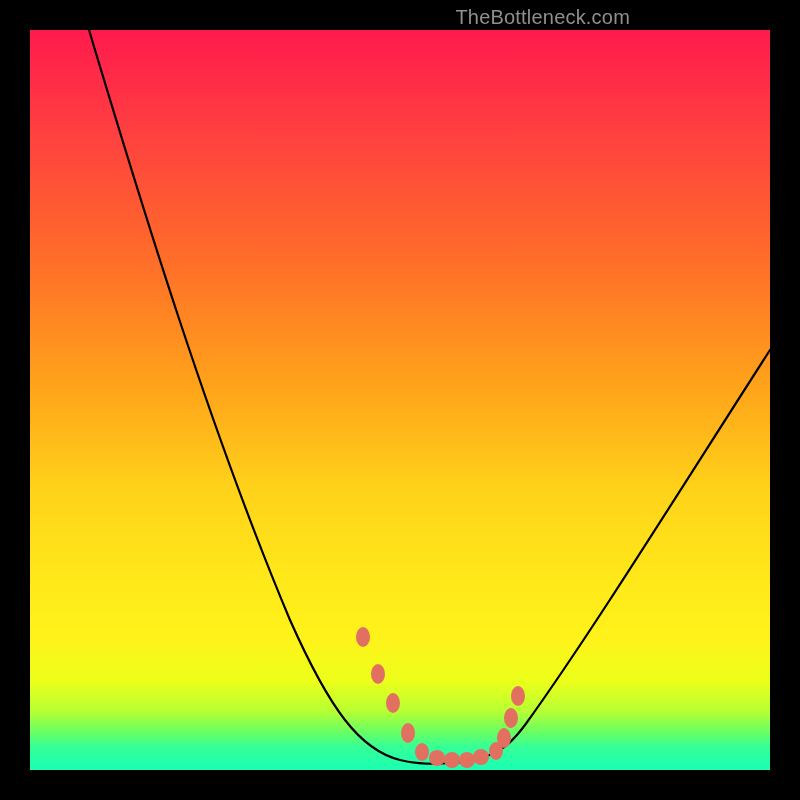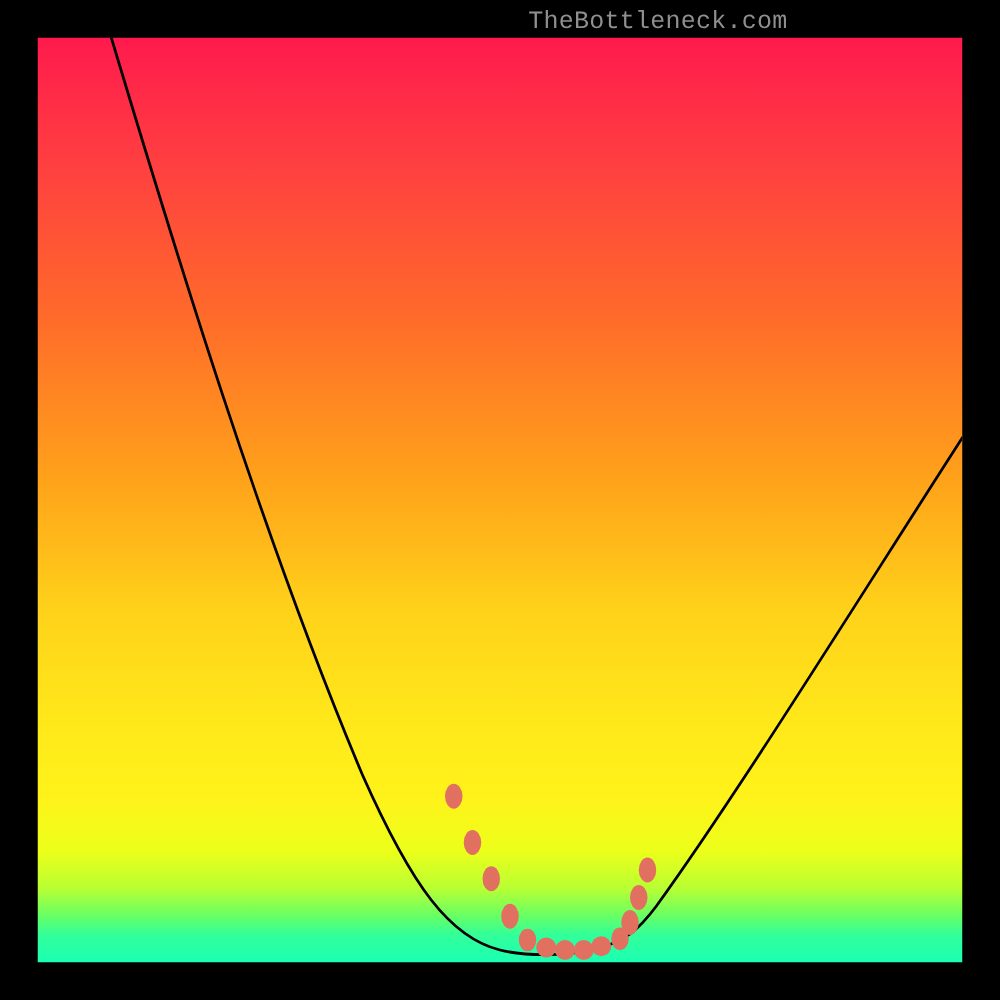--- a/index.html
+++ b/index.html
@@ -9,21 +9,20 @@
     height: 800px;
     overflow: hidden;
     background: #000;
     font-family: Arial, Helvetica, sans-serif;
   }
   .frame {
     position: relative;
     width: 640px;
     height: 800px;
     background: #000;
-    font-family: Liberation Mono, monospace;
   }
   .plot-area {
     position: absolute;
     left: 30px;
     top: 30px;
     width: 740px;
     height: 740px;
     overflow: hidden;
   }
   .gradient {

